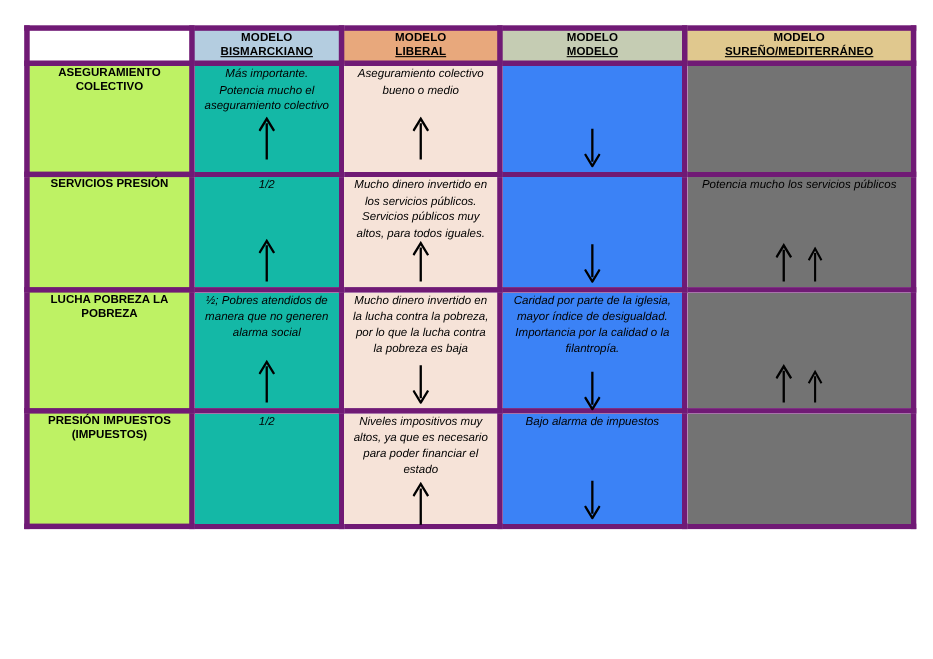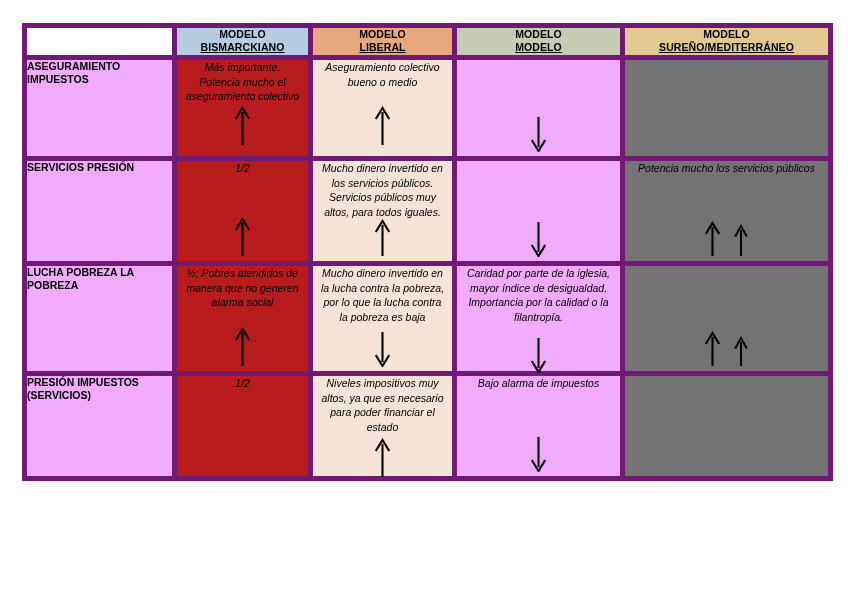--- a/index.html
+++ b/index.html
@@ -51,21 +51,22 @@
     line-height: 13px;
     padding: 4px 4px 3px 4px;
     box-sizing: border-box;
   }
   .hdr .l1 { display: block; }
   .hdr .l2 { display: block; text-decoration: underline; }
   .hdr-blank { background: #ffffff; }
 
   
   .rowlabel {
-    background: #f0abfc;
+    background: #bef264;
+    text-align: center;
     font-size: 10.5px;
     font-weight: bold;
     line-height: 13px;
     padding: 0 6px;
     vertical-align: middle;
   }
   .rowlabel .l1 { display: block; }
   .rowlabel .l2 { display: block; }
 
   
@@ -97,23 +98,23 @@
   
   .arrows.mid { bottom: 10px; }
   .arrows.low { bottom: 4px; }
   .arrows.clip { bottom: -2px; }
 
   
   .h-bis { background: #b4cde0; }
   .h-nor { background: #e8a87c; }
   .h-lib { background: #c5ccb3; }
   .h-med { background: #e0c88e; }
-  .b-bis { background: #b91c1c; }
+  .b-bis { background: #14b8a6; }
   .b-nor { background: #f6e3d8; }
-  .b-lib { background: #f0abfc; }
+  .b-lib { background: #3b82f6; }
   .b-med { background: #737373; }
 
   .r1 td, .r1 th { height: 96px; }
   .r2 td { height: 100px; }
   .r3 td { height: 105px; }
   .r4 td { height: 100px; }
 </style>
 </head>
 <body>
 
@@ -148,21 +149,21 @@
           <span class="l2">SUREÑO/MEDITERRÁNEO</span>
         </th>
       </tr>
     </thead>
 
     <tbody>
 
       <tr class="r1">
         <td class="rowlabel">
           <span class="l1">ASEGURAMIENTO</span>
-          <span class="l2">IMPUESTOS</span>
+          <span class="l2">COLECTIVO</span>
         </td>
         <td class="cell b-bis">
           <span class="ctext">Más importante.
 Potencia mucho el
 aseguramiento colectivo</span>
           <span class="arrows mid">
             <svg width="15" height="40" viewBox="0 0 15 40" aria-hidden="true">
               <line x1="7.5" y1="39" x2="7.5" y2="6" stroke="#000" stroke-width="2.1"></line>
               <polyline points="0.8,13 7.5,2 14.2,13" fill="none" stroke="#000" stroke-width="2.1" stroke-linejoin="miter"></polyline>
             </svg>
@@ -293,21 +294,21 @@
               <line x1="7" y1="30" x2="7" y2="6" stroke="#000" stroke-width="1.9"></line>
               <polyline points="1.2,12.5 7,2 12.8,12.5" fill="none" stroke="#000" stroke-width="1.9" stroke-linejoin="miter"></polyline>
             </svg>
           </span>
         </td>
       </tr>
 
       <tr class="r4">
         <td class="rowlabel">
           <span class="l1">PRESIÓN IMPUESTOS</span>
-          <span class="l2">(SERVICIOS)</span>
+          <span class="l2">(IMPUESTOS)</span>
         </td>
         <td class="cell b-bis">
           <span class="ctext">1/2</span>
         </td>
         <td class="cell b-nor">
           <span class="ctext">Niveles impositivos muy
 altos, ya que es necesario
 para poder financiar el
 estado</span>
           <span class="arrows clip">

